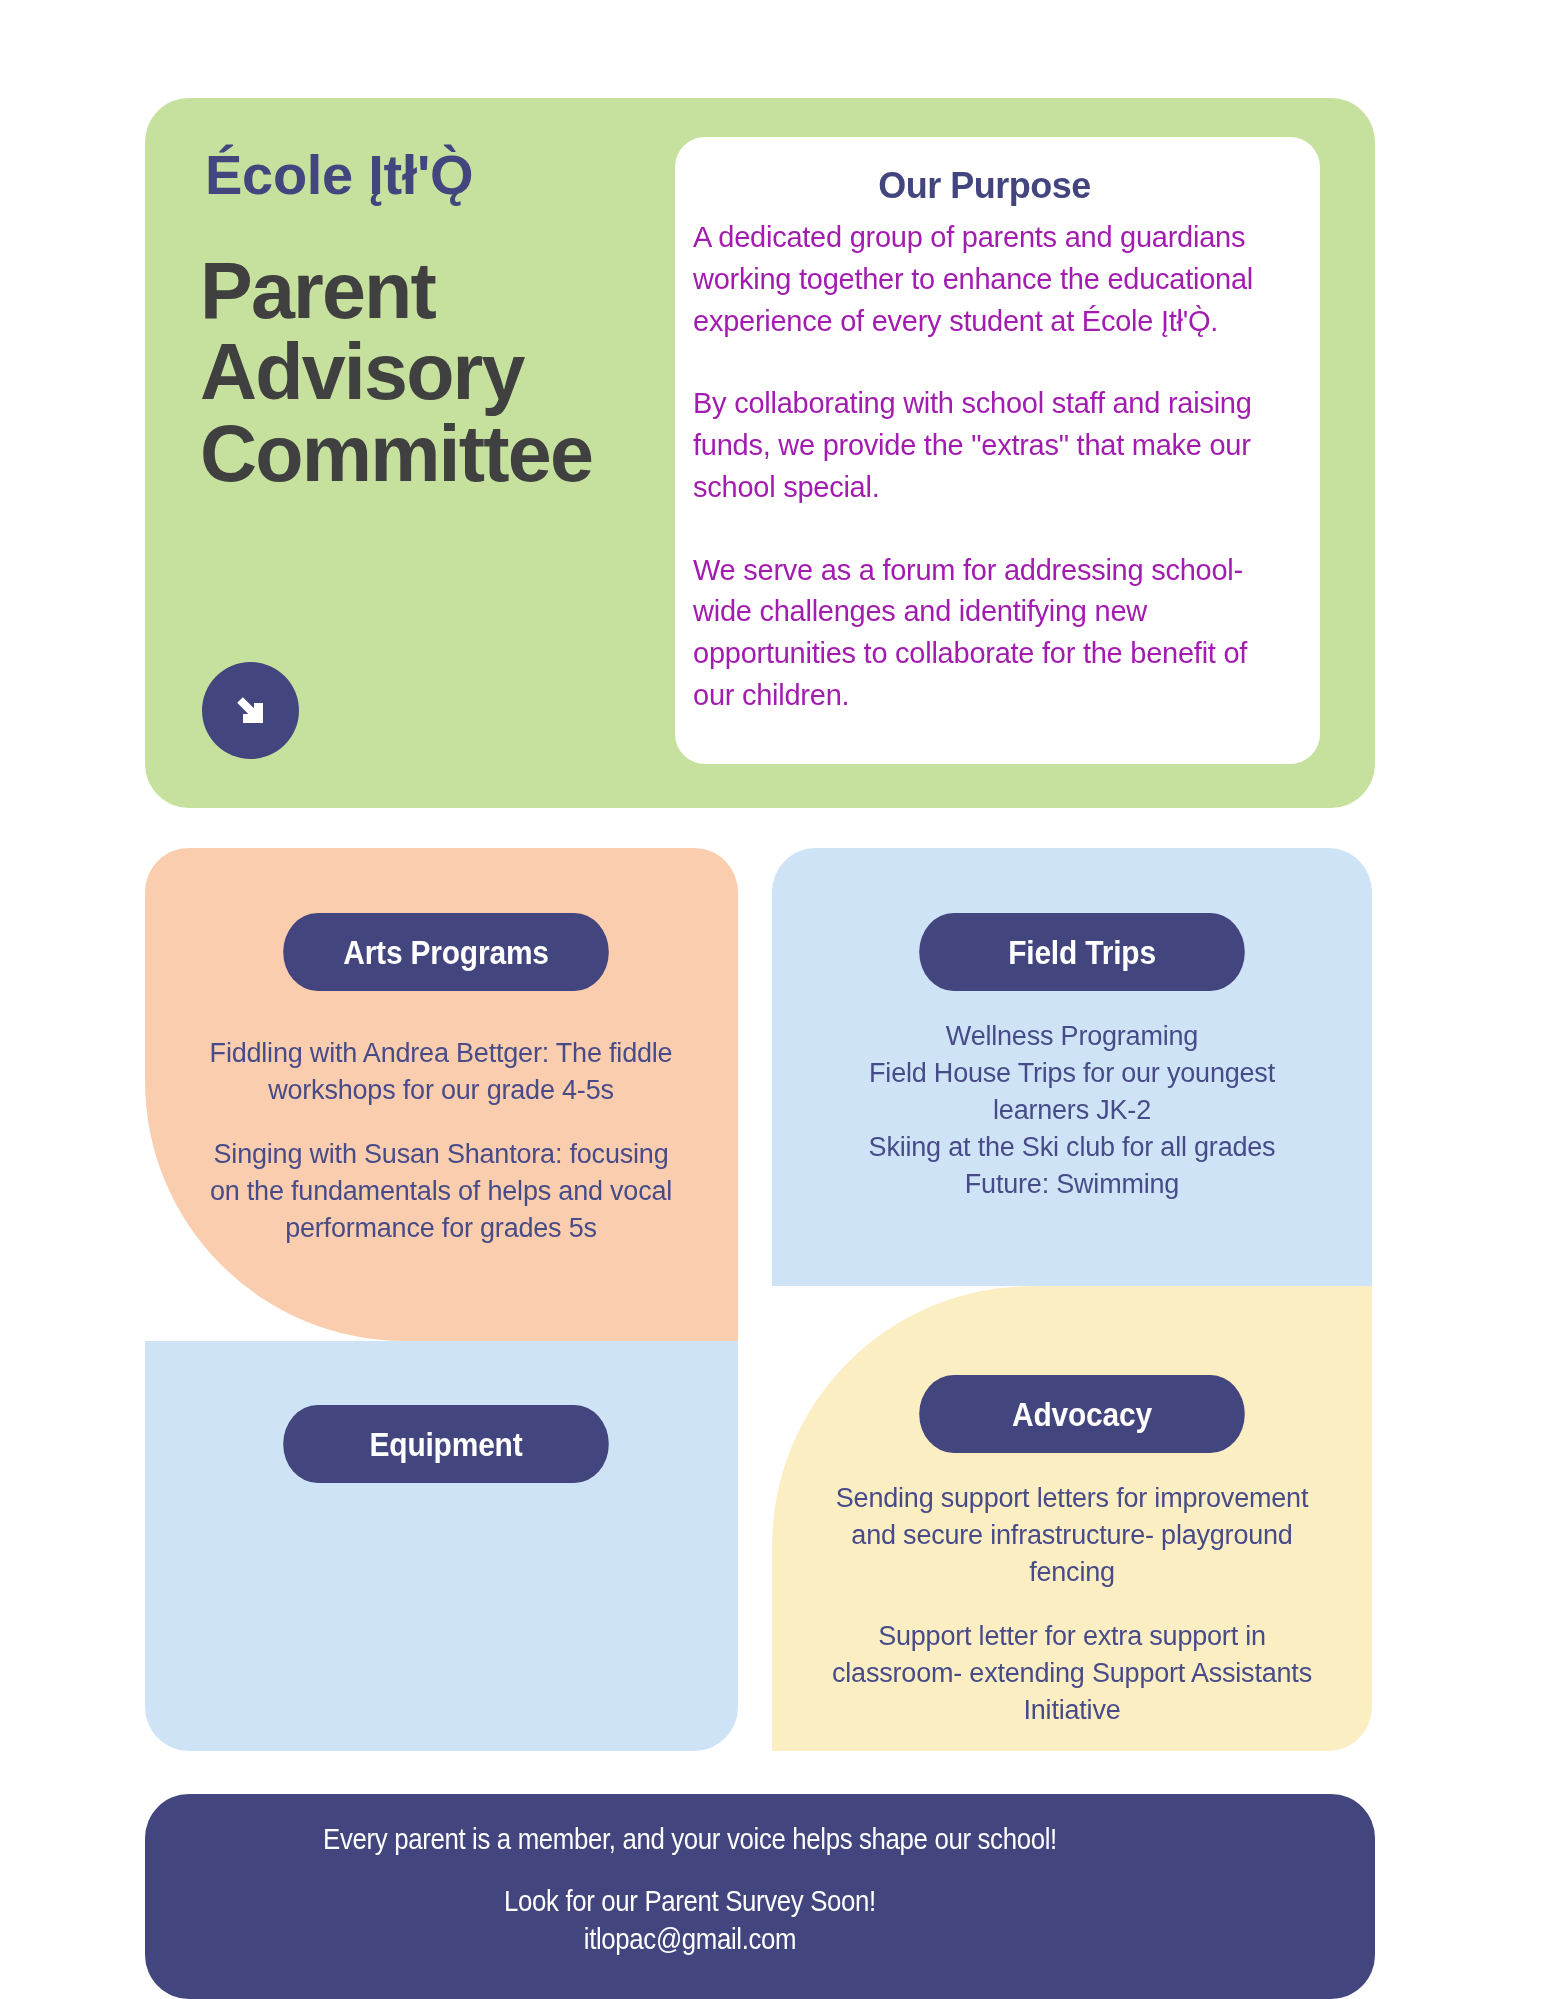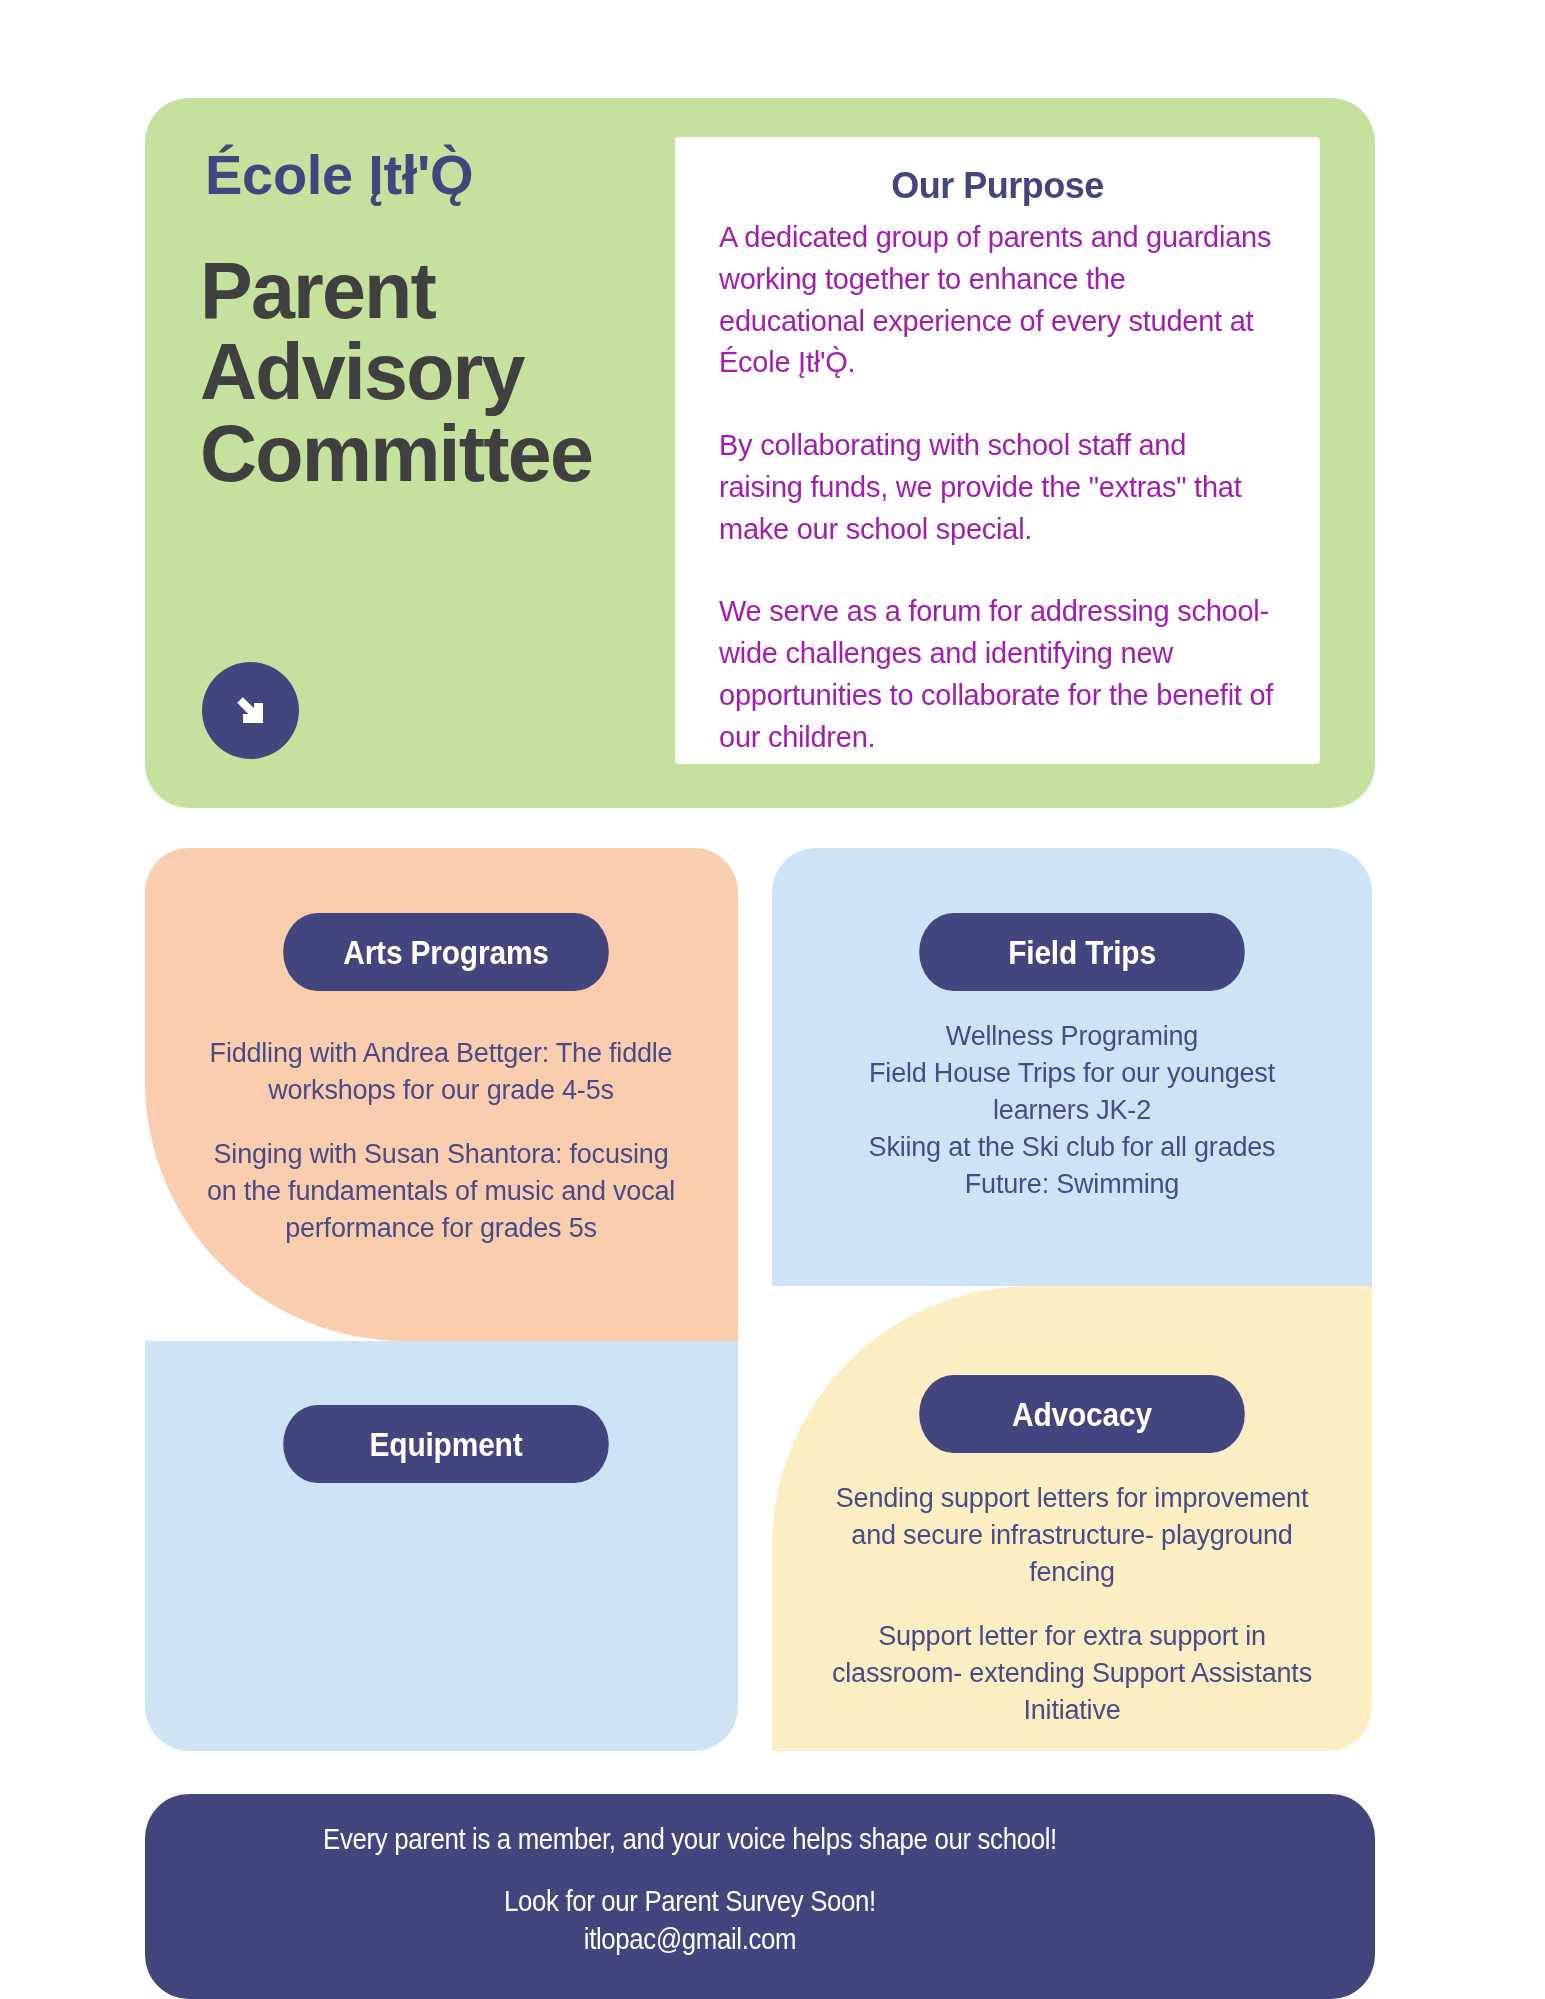--- a/index.html
+++ b/index.html
@@ -68,22 +68,22 @@
   .arrow-badge svg { display: block; }
 
   
   .purpose-card {
     position: absolute;
     left: 675px;
     top: 137px;
     width: 645px;
     height: 627px;
     background: #ffffff;
-    border-radius: 4px;
-    padding: 28px 44px 0 44px;
+    border-radius: 30px;
+    padding: 28px 44px 0 18px;
   }
   .purpose-heading {
     text-align: center;
     font-size: 36px;
     font-weight: 700;
     color: #43457e;
     letter-spacing: -0.5px;
     margin-bottom: 10px;
   }
   .purpose-body {
@@ -246,21 +246,21 @@
   <div class="pill pill-arts">Arts Programs</div>
 
   <div class="pill pill-field">Field Trips</div>
 
   <div class="pill pill-equipment">Equipment</div>
 
   <div class="pill pill-advocacy">Advocacy</div>
 
   <div class="panel-text text-arts">
     <p>Fiddling with Andrea Bettger: The fiddle workshops for our grade 4-5s</p>
-    <p class="gap">Singing with Susan Shantora: focusing on the fundamentals of music and vocal performance for grades 5s</p>
+    <p class="gap">Singing with Susan Shantora: focusing on the fundamentals of helps and vocal performance for grades 5s</p>
   </div>
 
   <div class="panel-text text-field">
     <p>Wellness Programing</p>
     <p>Field House Trips for our youngest learners JK-2</p>
     <p>Skiing  at the Ski club for all grades</p>
     <p>Future: Swimming</p>
   </div>
 
 

